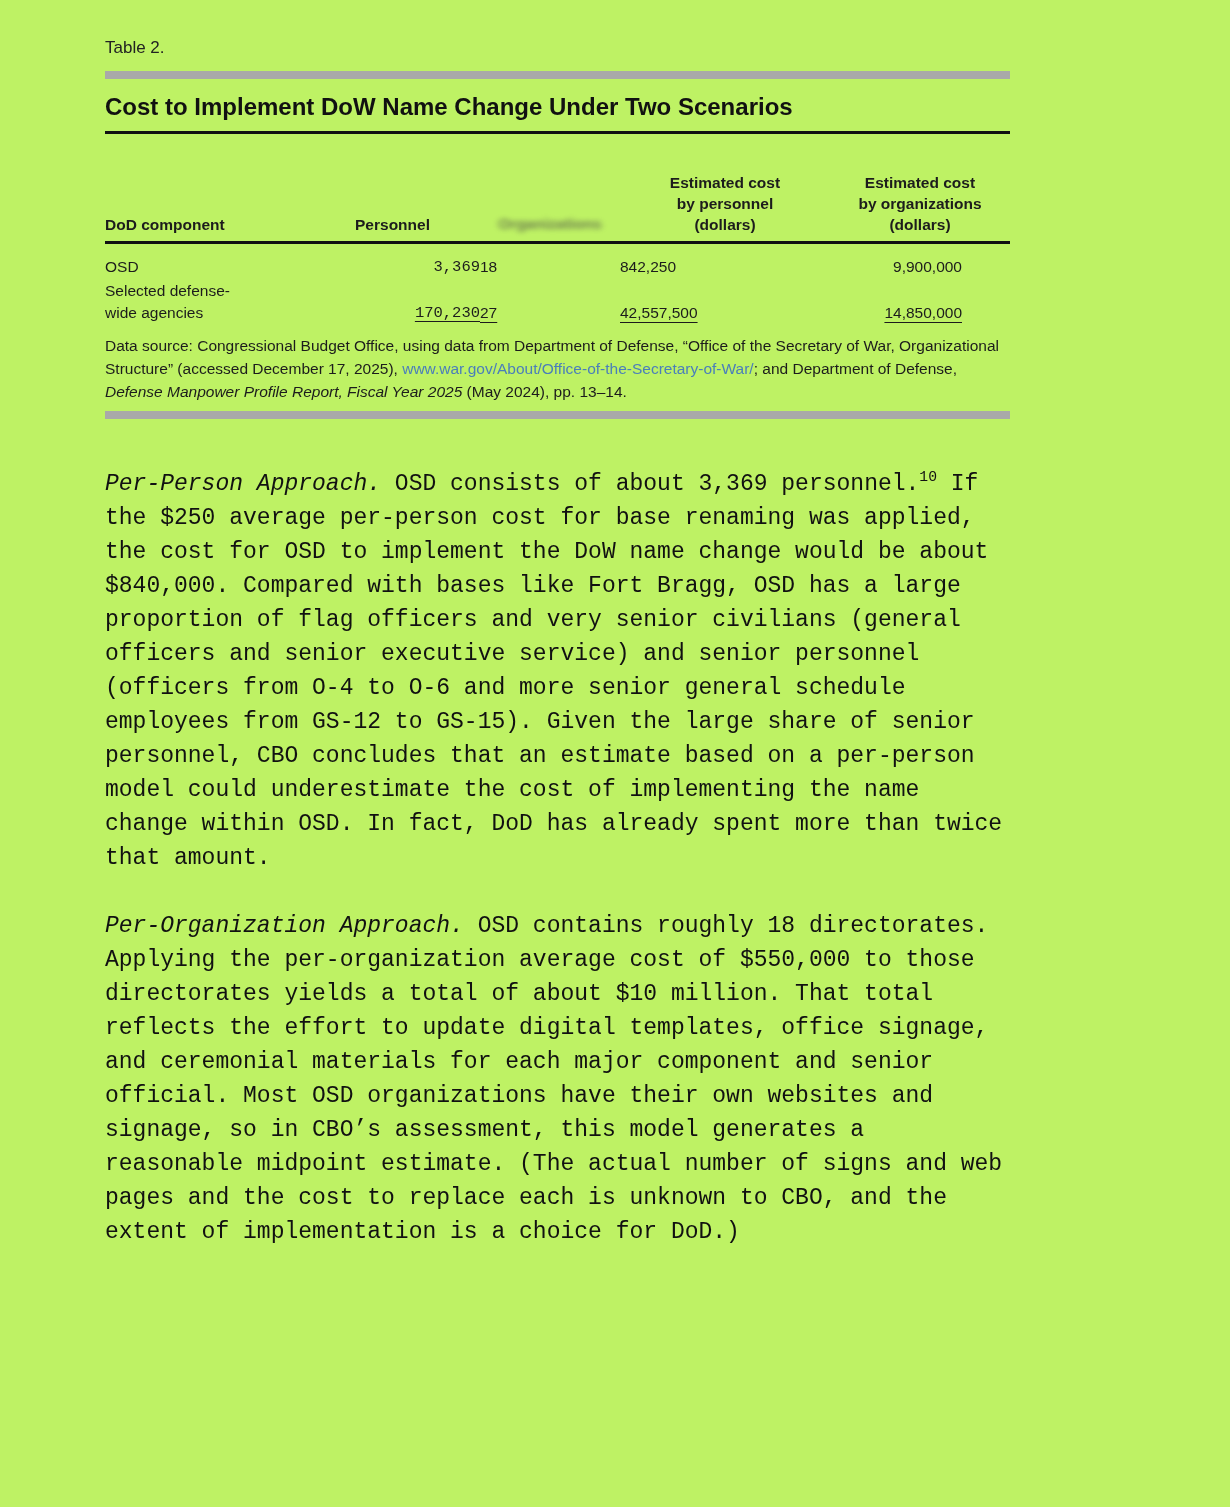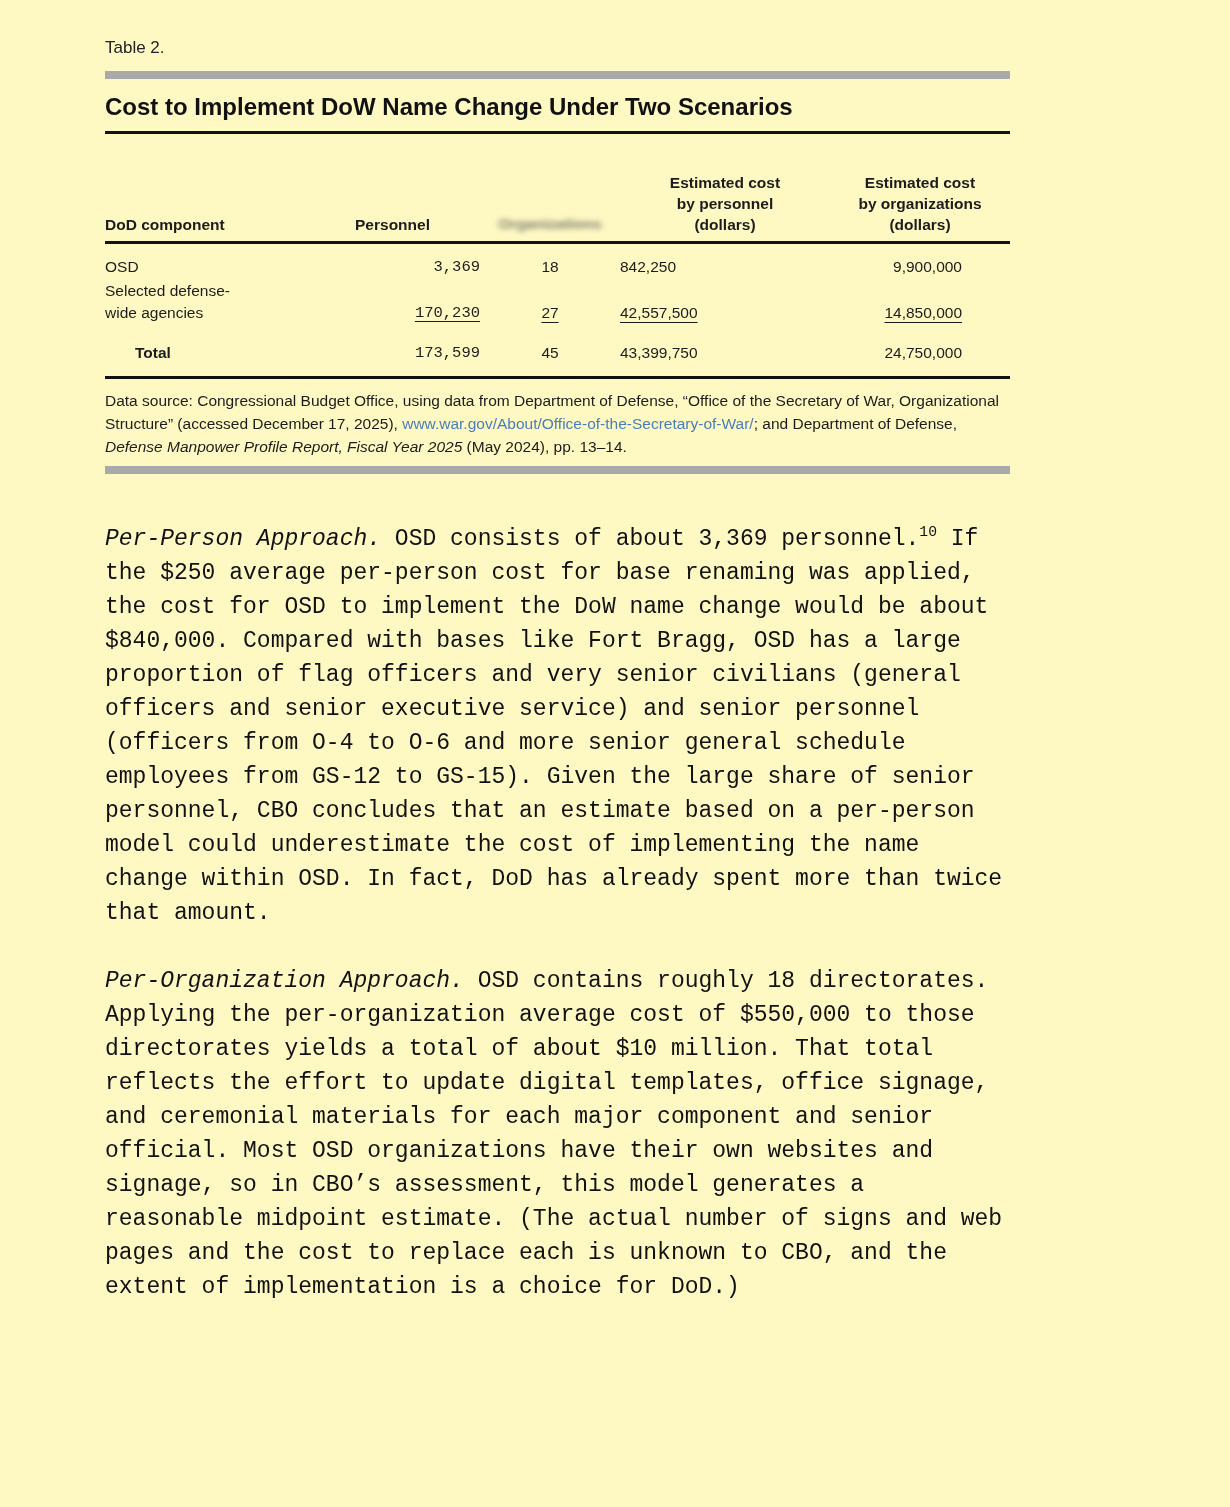--- a/index.html
+++ b/index.html
@@ -1,17 +1,17 @@
 <!DOCTYPE html>
 <html><head>
 <meta charset="utf-8">
 <style>
   html,body{margin:0;padding:0;background:#ffffff;}
   .page{
-    width:1230px;height:1507px;background:#fef9c3;position:relative;
+    width:1230px;height:1507px;background:#bef264;position:relative;
     font-family:"Liberation Sans",sans-serif;color:#1c1c1c;overflow:hidden;
   }
   .content{margin-left:105px;width:905px;}
 
   
   .table-label{
     padding-top:38px;font-size:17px;color:#222;
   }
   .bar{height:8px;background:#a9a9a9;margin-top:13px;}
   .bar.bottom{margin-top:8px;}
@@ -29,21 +29,21 @@
     font-weight:bold;vertical-align:bottom;padding:0 0 6px 0;
     white-space:pre-line;line-height:21px;
   }
   th.c1{text-align:left;}
   th.c2,th.c3,th.c4,th.c5{text-align:center;}
   thead tr{border-bottom:3.5px solid #111;}
   tbody tr.last{border-bottom:3.5px solid #111;}
   td{padding:0;line-height:22px;}
   td.c1{text-align:left;white-space:pre-line;}
   td.c2{text-align:right;font-family:Liberation Mono, monospace;}
-  td.c3{text-align:center;}
+  td.c3{text-align:left;}
   td.c4{padding-right:45px;}
   td.c5{text-align:right;padding-right:48px;}
   tr.r1 td{padding-top:12px;}
   tr.r2 td{vertical-align:bottom;padding-top:2px;}
   tr.r2 td .u{text-decoration:underline;text-underline-offset:4px;}
   tr.r3 td{padding-top:18px;padding-bottom:12px;}
   tr.r3 td.c1{font-weight:bold;padding-left:30px;}
   .redacted{
     display:inline-block;filter:blur(3px);opacity:.65;color:#444;
     transform:scaleY(.9);
@@ -116,27 +116,20 @@
             <td class="c5">9,900,000</td>
           </tr>
           <tr class="r2">
             <td class="c1">Selected defense-
 wide agencies</td>
             <td class="c2"><span class="u">170,230</span></td>
             <td class="c3"><span class="u">27</span></td>
             <td class="c4"><span class="u">42,557,500</span></td>
             <td class="c5"><span class="u">14,850,000</span></td>
           </tr>
-          <tr class="r3 last">
-            <td class="c1">Total</td>
-            <td class="c2">173,599</td>
-            <td class="c3">45</td>
-            <td class="c4">43,399,750</td>
-            <td class="c5">24,750,000</td>
-          </tr>
         </tbody>
       </table>
 
       <div class="source"><span>Data source: Congressional Budget Office, using data from Department of Defense, “Office of the Secretary of War, Organizational Structure” (accessed December 17, 2025), </span><a>www.war.gov/About/Office-of-the-Secretary-of-War/</a><span>; and Department of Defense, </span><span class="it">Defense Manpower Profile Report, Fiscal Year 2025</span><span> (May 2024), pp. 13–14.</span></div>
       <div class="bar bottom"></div>
     </div>
 
     <div class="bodytext">
       <p><span class="lead-italic">Per-Person Approach.</span><span> OSD consists of about 3,369 personnel.</span><sup>10</sup><span> If the $250 average per-person cost for base renaming was applied, the cost for OSD to implement the DoW name change would be about $840,000. Compared with bases like Fort Bragg, OSD has a large proportion of flag officers and very senior civilians (general officers and senior executive service) and senior personnel (officers from O-4 to O-6 and more senior general schedule employees from GS-12 to GS-15). Given the large share of senior personnel, CBO concludes that an estimate based on a per-person model could underestimate the cost of implementing the name change within OSD. In fact, DoD has already spent more than twice that amount.</span></p>
 

